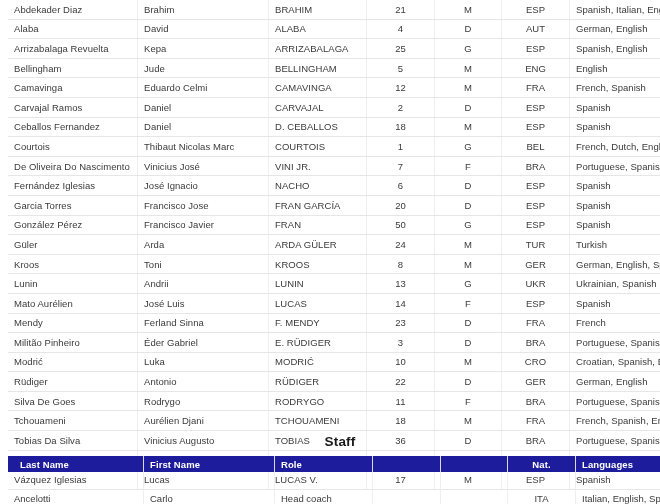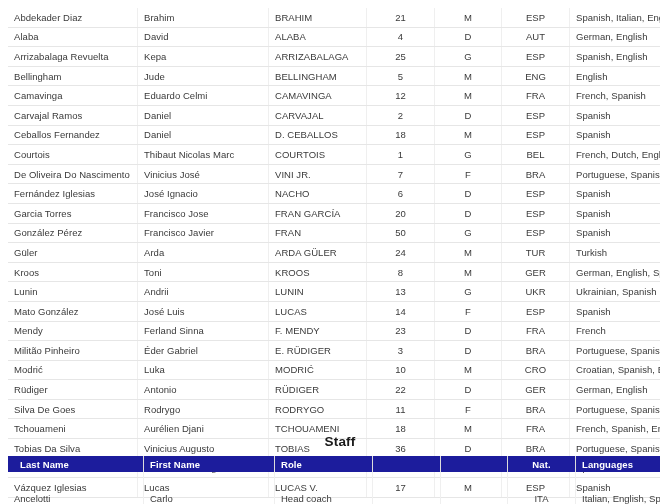--- a/index.html
+++ b/index.html
@@ -20,21 +20,21 @@
     position: relative;
     width: 660px;
     height: 504px;
     box-sizing: border-box;
   }
 
   
   .roster-wrap {
     position: absolute;
     left: 8px;
-    top: 8px;
+    top: 0px;
     width: 620px;
   }
 
   table.grid {
     border-collapse: collapse;
     table-layout: fixed;
     width: 620px;
     font-size: 9.5px;
   }
 
@@ -261,21 +261,21 @@
           <tr>
             <td class="c-last">Lunin</td>
             <td class="c-first">Andrii</td>
             <td class="c-short">LUNIN</td>
             <td class="c-num">13</td>
             <td class="c-pos">G</td>
             <td class="c-nat">UKR</td>
             <td class="c-lang last">Ukrainian, Spanish</td>
           </tr>
           <tr>
-            <td class="c-last">Mato González</td>
+            <td class="c-last">Mato Aurélien</td>
             <td class="c-first">José Luis</td>
             <td class="c-short">LUCAS</td>
             <td class="c-num">14</td>
             <td class="c-pos">F</td>
             <td class="c-nat">ESP</td>
             <td class="c-lang last">Spanish</td>
           </tr>
           <tr>
             <td class="c-last">Mendy</td>
             <td class="c-first">Ferland Sinna</td>

